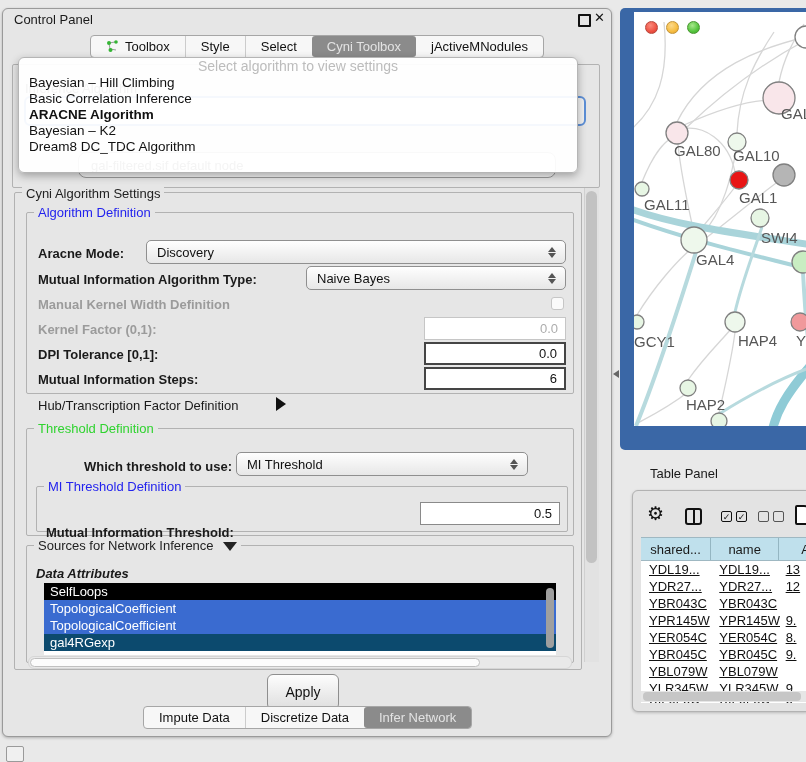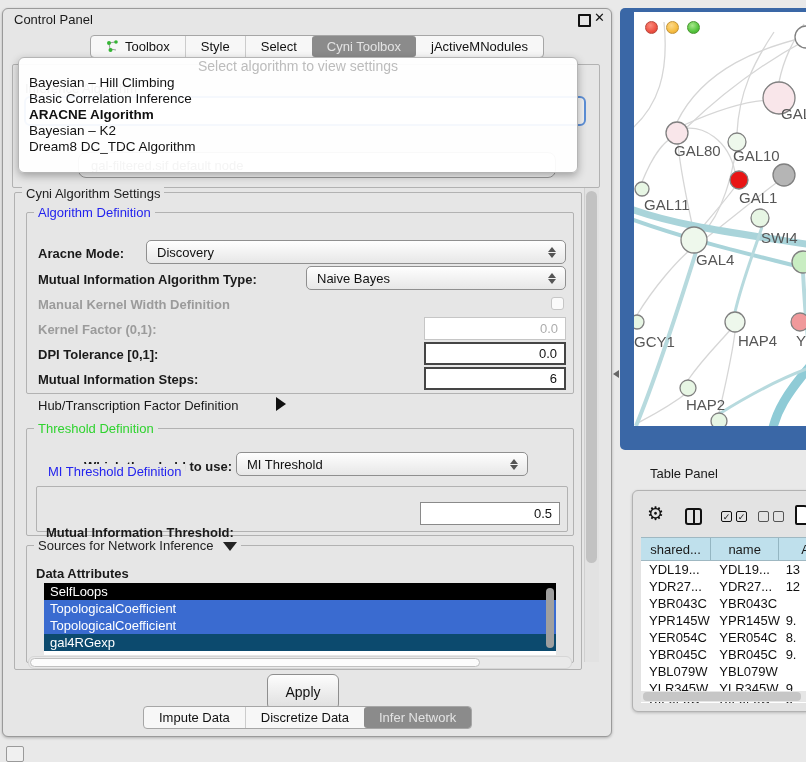--- a/index.html
+++ b/index.html
@@ -24,21 +24,21 @@
   .tab:first-child{border-left:none;}
   .tab.sel{background:#8b8b8b;color:#e3e3e3;border-radius:3px;border-left:none;align-items:center;}
   .tab.sel + .tab{border-left:none;}
   .tabicon{display:inline-flex;margin-right:6px;}
   .dd-item{font-size:13.5px;color:#111;padding:0 0 0 10px;height:16px;line-height:16px;white-space:nowrap;}
   .dd-item.bold{font-weight:bold;}
   .attr-row{height:17px;line-height:17px;font-size:13px;color:#fff;padding-left:6px;white-space:nowrap;}
   .trafficlight{position:absolute;width:13px;height:13px;border-radius:50%;box-sizing:border-box;}
   .thead-cell{display:flex;align-items:center;justify-content:center;font-size:13px;color:#1a1a1a;border-right:1px solid #94b6c2;box-sizing:border-box;height:100%;overflow:hidden;}
   .trow{display:flex;height:17px;align-items:center;}
-  .tcell{font-size:13px;color:#111;overflow:hidden;white-space:nowrap;box-sizing:border-box;}
+  .tcell{font-size:13px;color:#111;overflow:hidden;white-space:nowrap;box-sizing:border-box;text-decoration:underline;}
   .cbx{position:absolute;box-sizing:border-box;border-radius:2px;}
   svg text{font-family:"Liberation Sans","DejaVu Sans",sans-serif;}
 </style>
 </head>
 <body>
 
 <div id="canvas">
 
   <div class="abs" style="left:2px;top:8px;width:610px;height:729px;background:#e6e6e6;border:1px solid #9a9a9a;border-radius:6px;box-shadow:0 1px 3px rgba(0,0,0,0.25);box-sizing:border-box;"></div>
 
@@ -138,30 +138,30 @@
   <div class="lbl b" style="left:84px;top:459px;">Which threshold to use:</div>
   <div class="combo" style="left:236px;top:452px;width:292px;height:24px;">
     <span>MI Threshold</span>
     <span class="spin">
         <i class="up"></i>
         <i class="dn"></i>
       </span>
   </div>
 
   <div class="groupbox" style="left:36px;top:486px;width:530px;height:44px;"></div>
-  <div class="grouptitle" style="left:44px;top:464px;color:#2323ee;">MI Threshold Definition</div>
+  <div class="grouptitle" style="left:44px;top:479px;color:#2323ee;">MI Threshold Definition</div>
   <div class="lbl b" style="left:46px;top:525px;">Mutual Information Threshold:</div>
   <div class="numfield thin" style="left:420px;top:502px;width:140px;height:23px;background:#fff;">0.5</div>
 
   <div class="groupbox" style="left:26px;top:545px;width:546px;height:116px;"></div>
   <div class="grouptitle" style="left:34px;top:538px;color:#222;">
     <span>Sources for Network Inference</span>
     <span style="display:inline-block;width:0;height:0;border-left:7px solid transparent;border-right:7px solid transparent;border-top:9px solid #222;margin-left:6px;vertical-align:middle;"></span>
   </div>
-  <div class="lbl b" style="left:36px;top:566px;">Data Attributes</div>
+  <div class="lbl b" style="left:36px;top:566px;font-style:italic;">Data Attributes</div>
   <div class="abs" style="left:44px;top:583px;width:512px;height:72px;background:#ffffff;overflow:hidden;">
     <div id="attr-items">
         <div class="attr-row" style="background: #000000;">SelfLoops</div>
         <div class="attr-row" style="background: rgb(58, 107, 208);">TopologicalCoefficient</div>
         <div class="attr-row" style="background: rgb(58, 107, 208);">TopologicalCoefficient</div>
         <div class="attr-row" style="background: #0c4a6e;">gal4RGexp</div>
       </div>
   </div>
   <div class="abs" style="left:546px;top:588px;width:8px;height:60px;background:#9f9f9f;border-radius:4px;"></div>
   <div class="abs" style="left:28px;top:656px;width:544px;height:13px;background:#e9e9e9;border-radius:6px;border:1px solid #d6d6d6;box-sizing:border-box;"></div>

